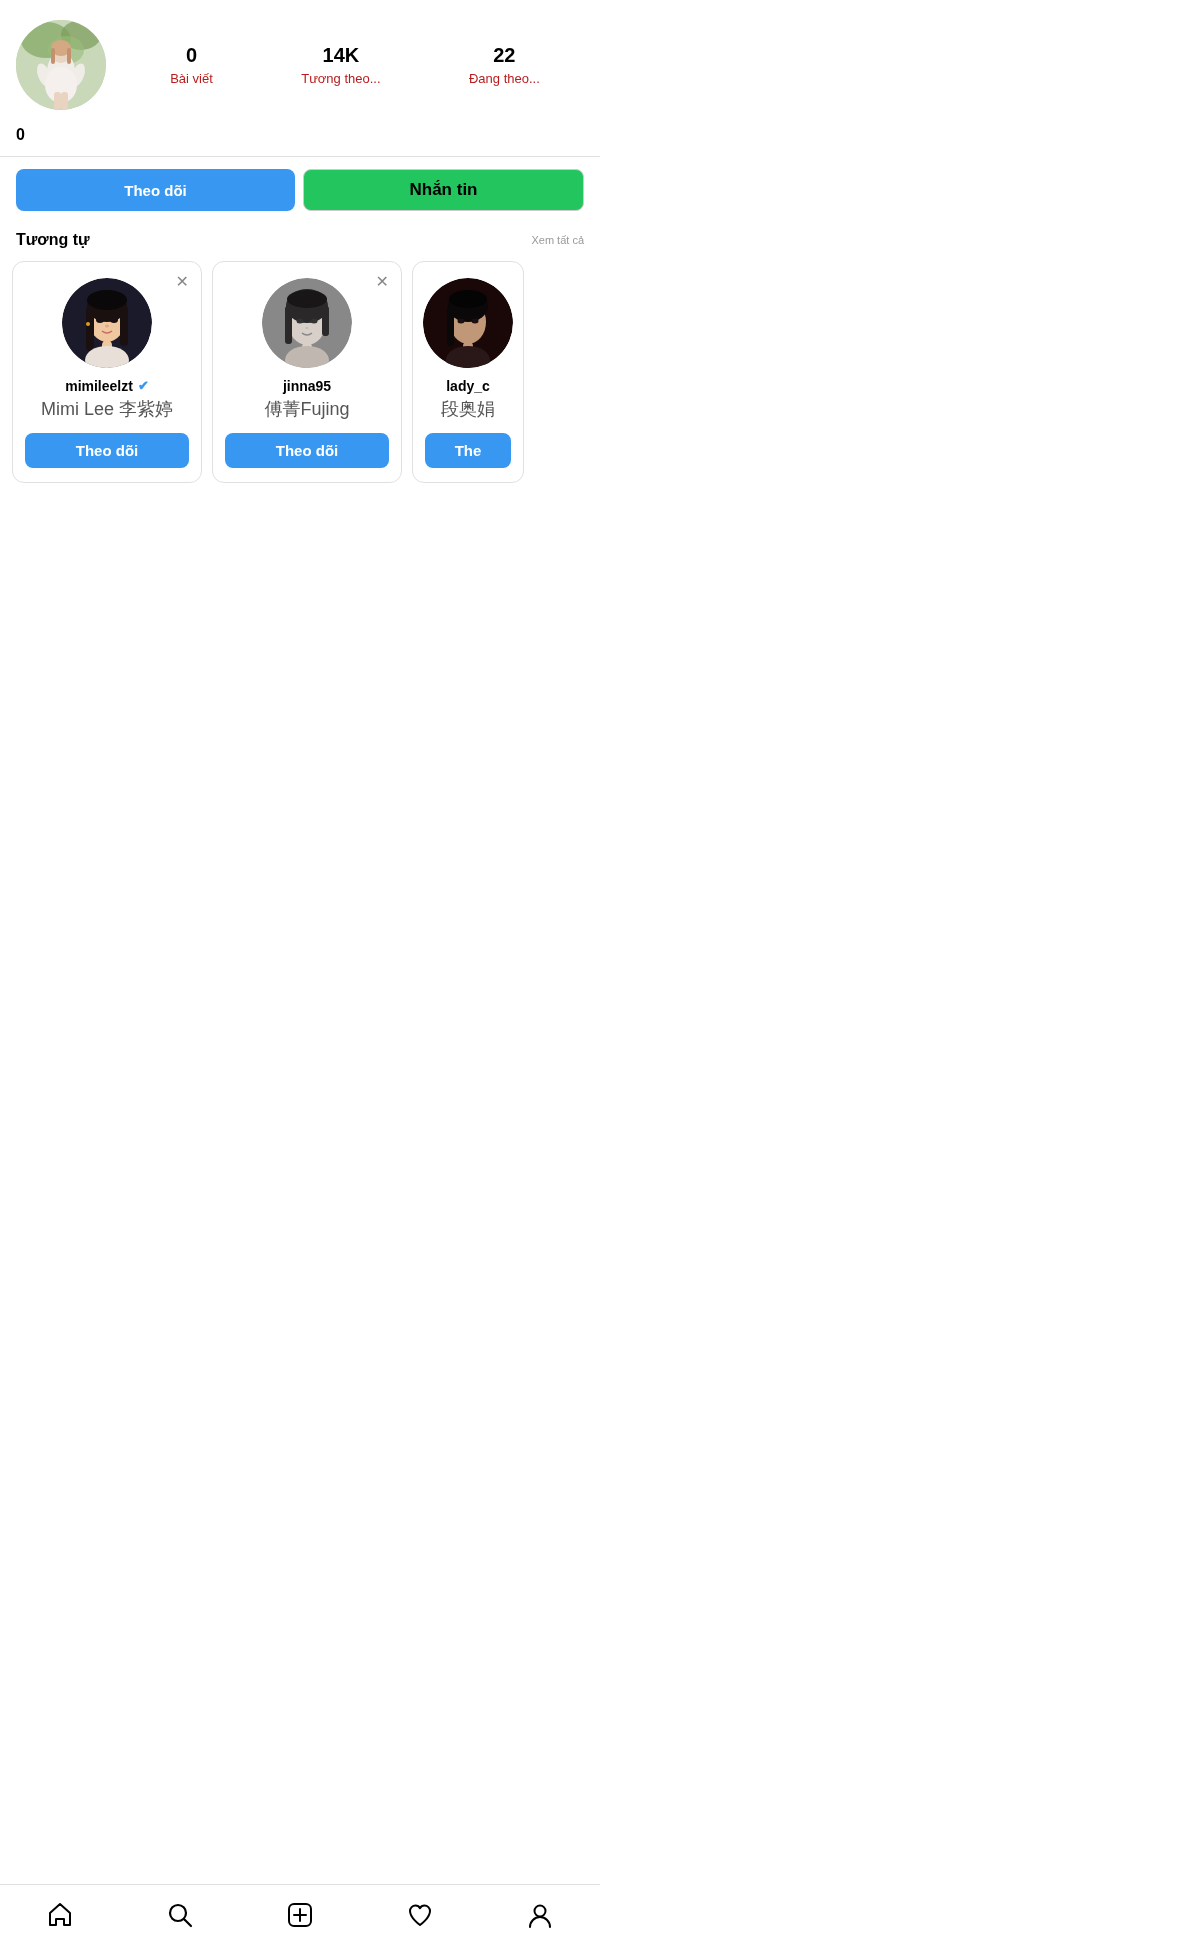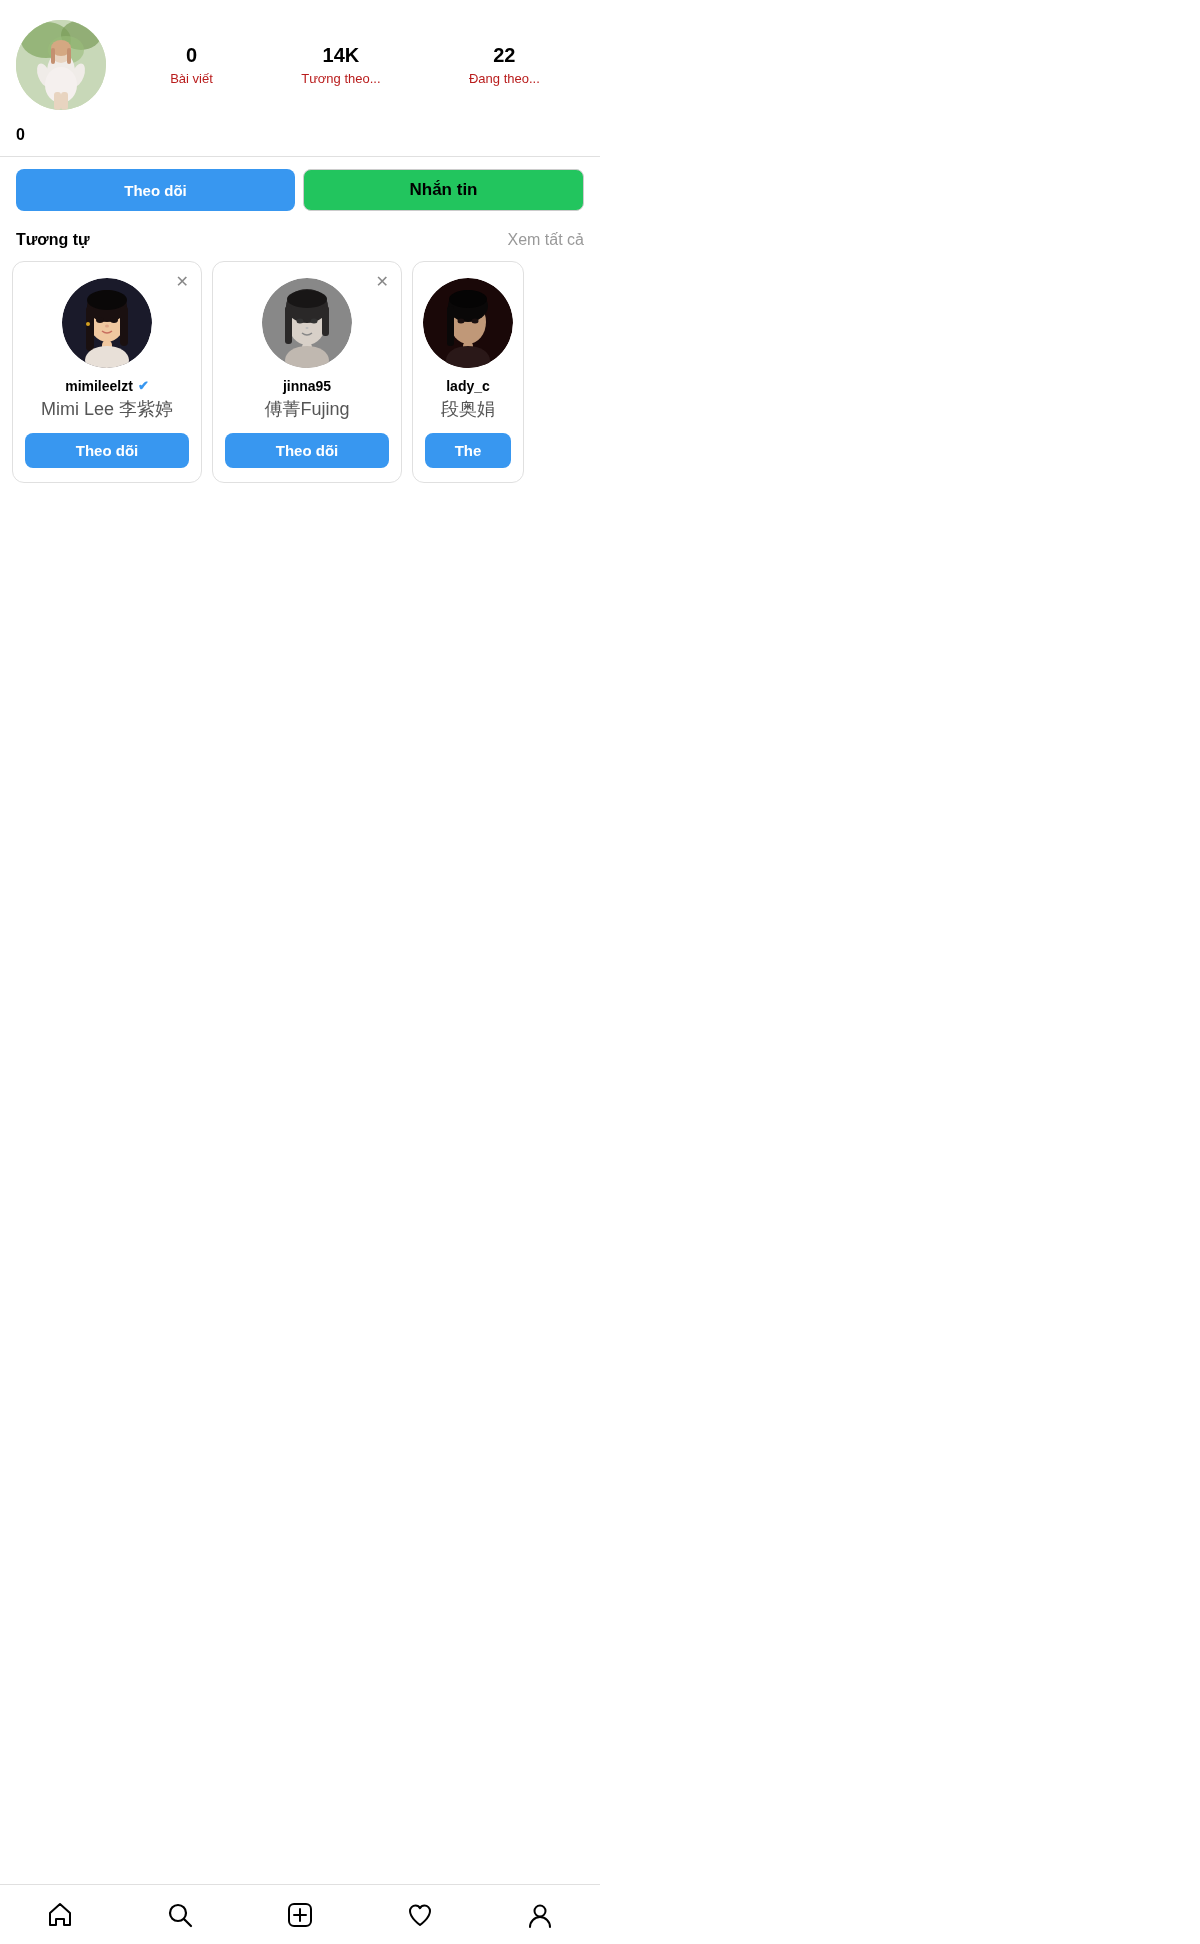--- a/index.html
+++ b/index.html
@@ -120,21 +120,21 @@
       padding: 8px 16px 12px 16px;
     }
 
     .similar-title {
       font-size: 16px;
       font-weight: 700;
       color: #000;
     }
 
     .see-all {
-      font-size: 16px;
+      font-size: 11px;
       color: #999;
       cursor: pointer;
     }
 
     
     .suggestions-row {
       display: flex;
       overflow-x: hidden;
       padding: 0 12px;
       gap: 10px;

